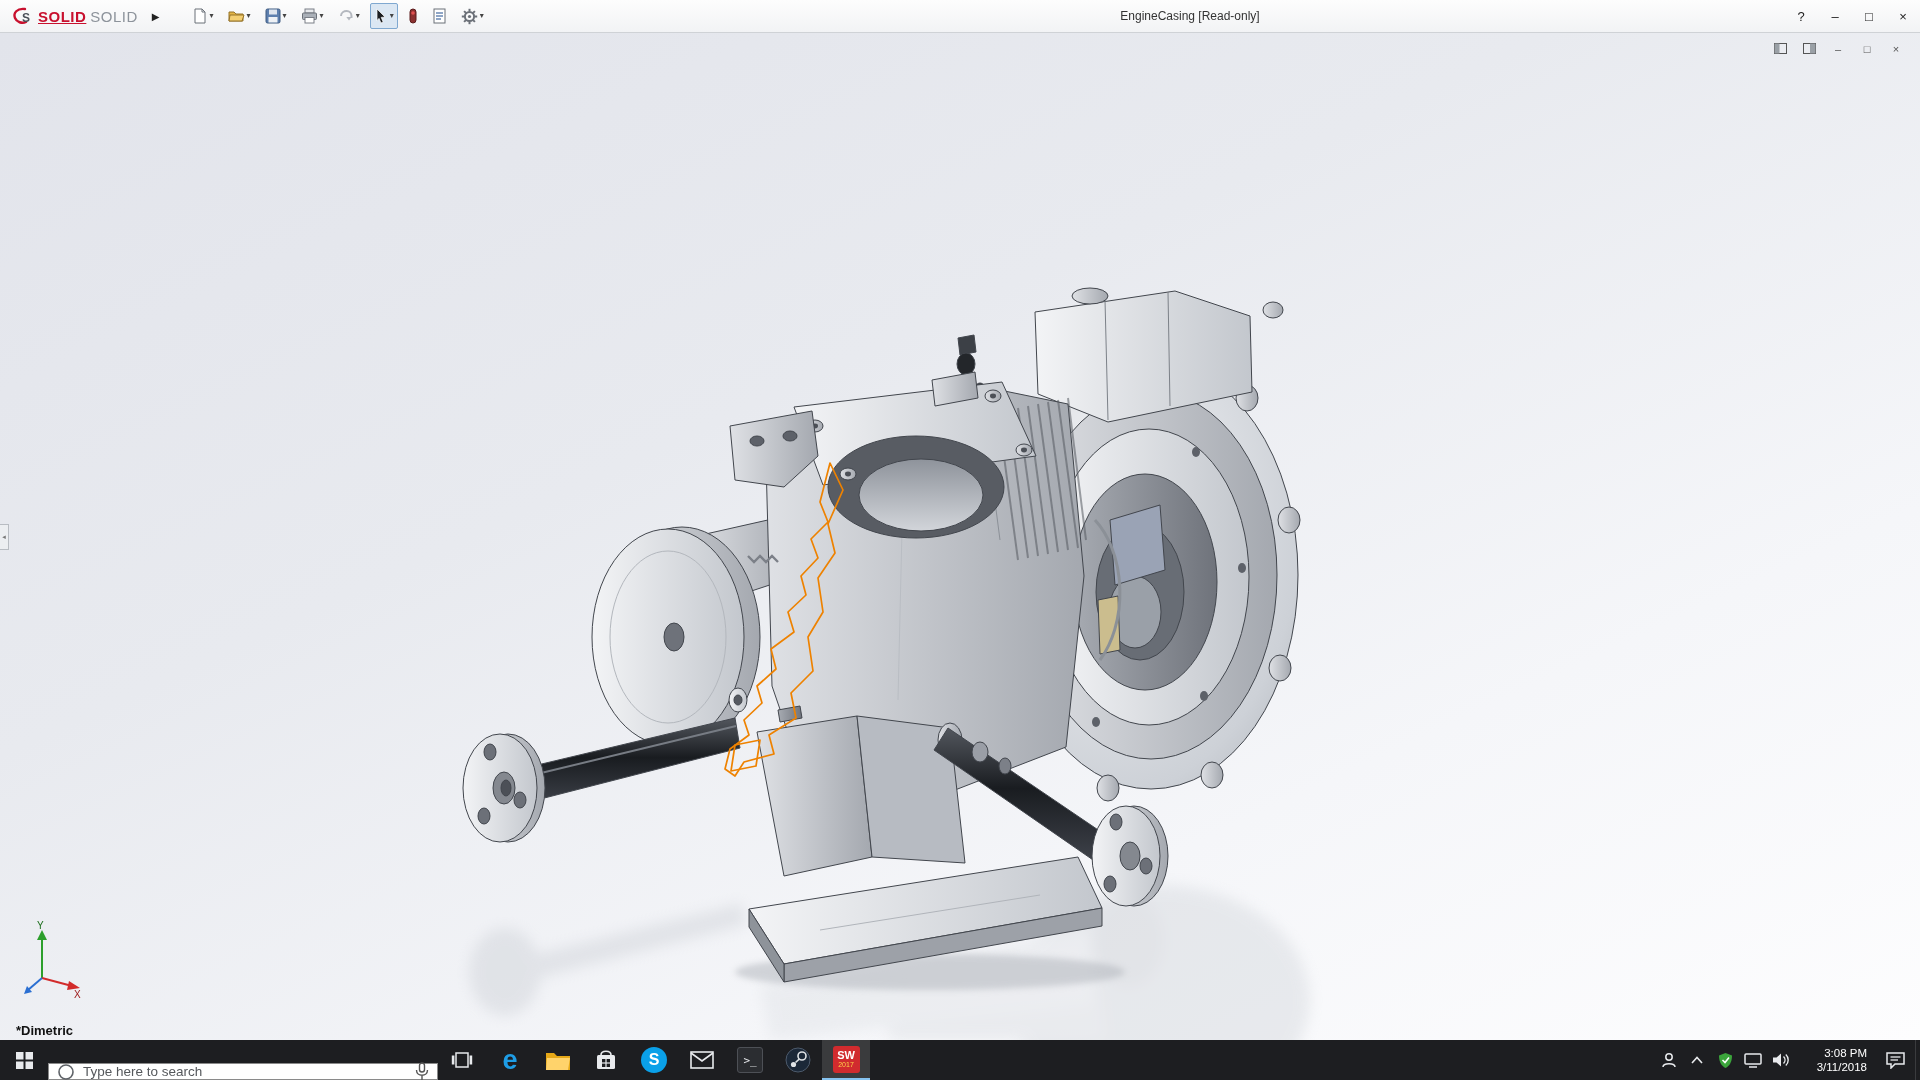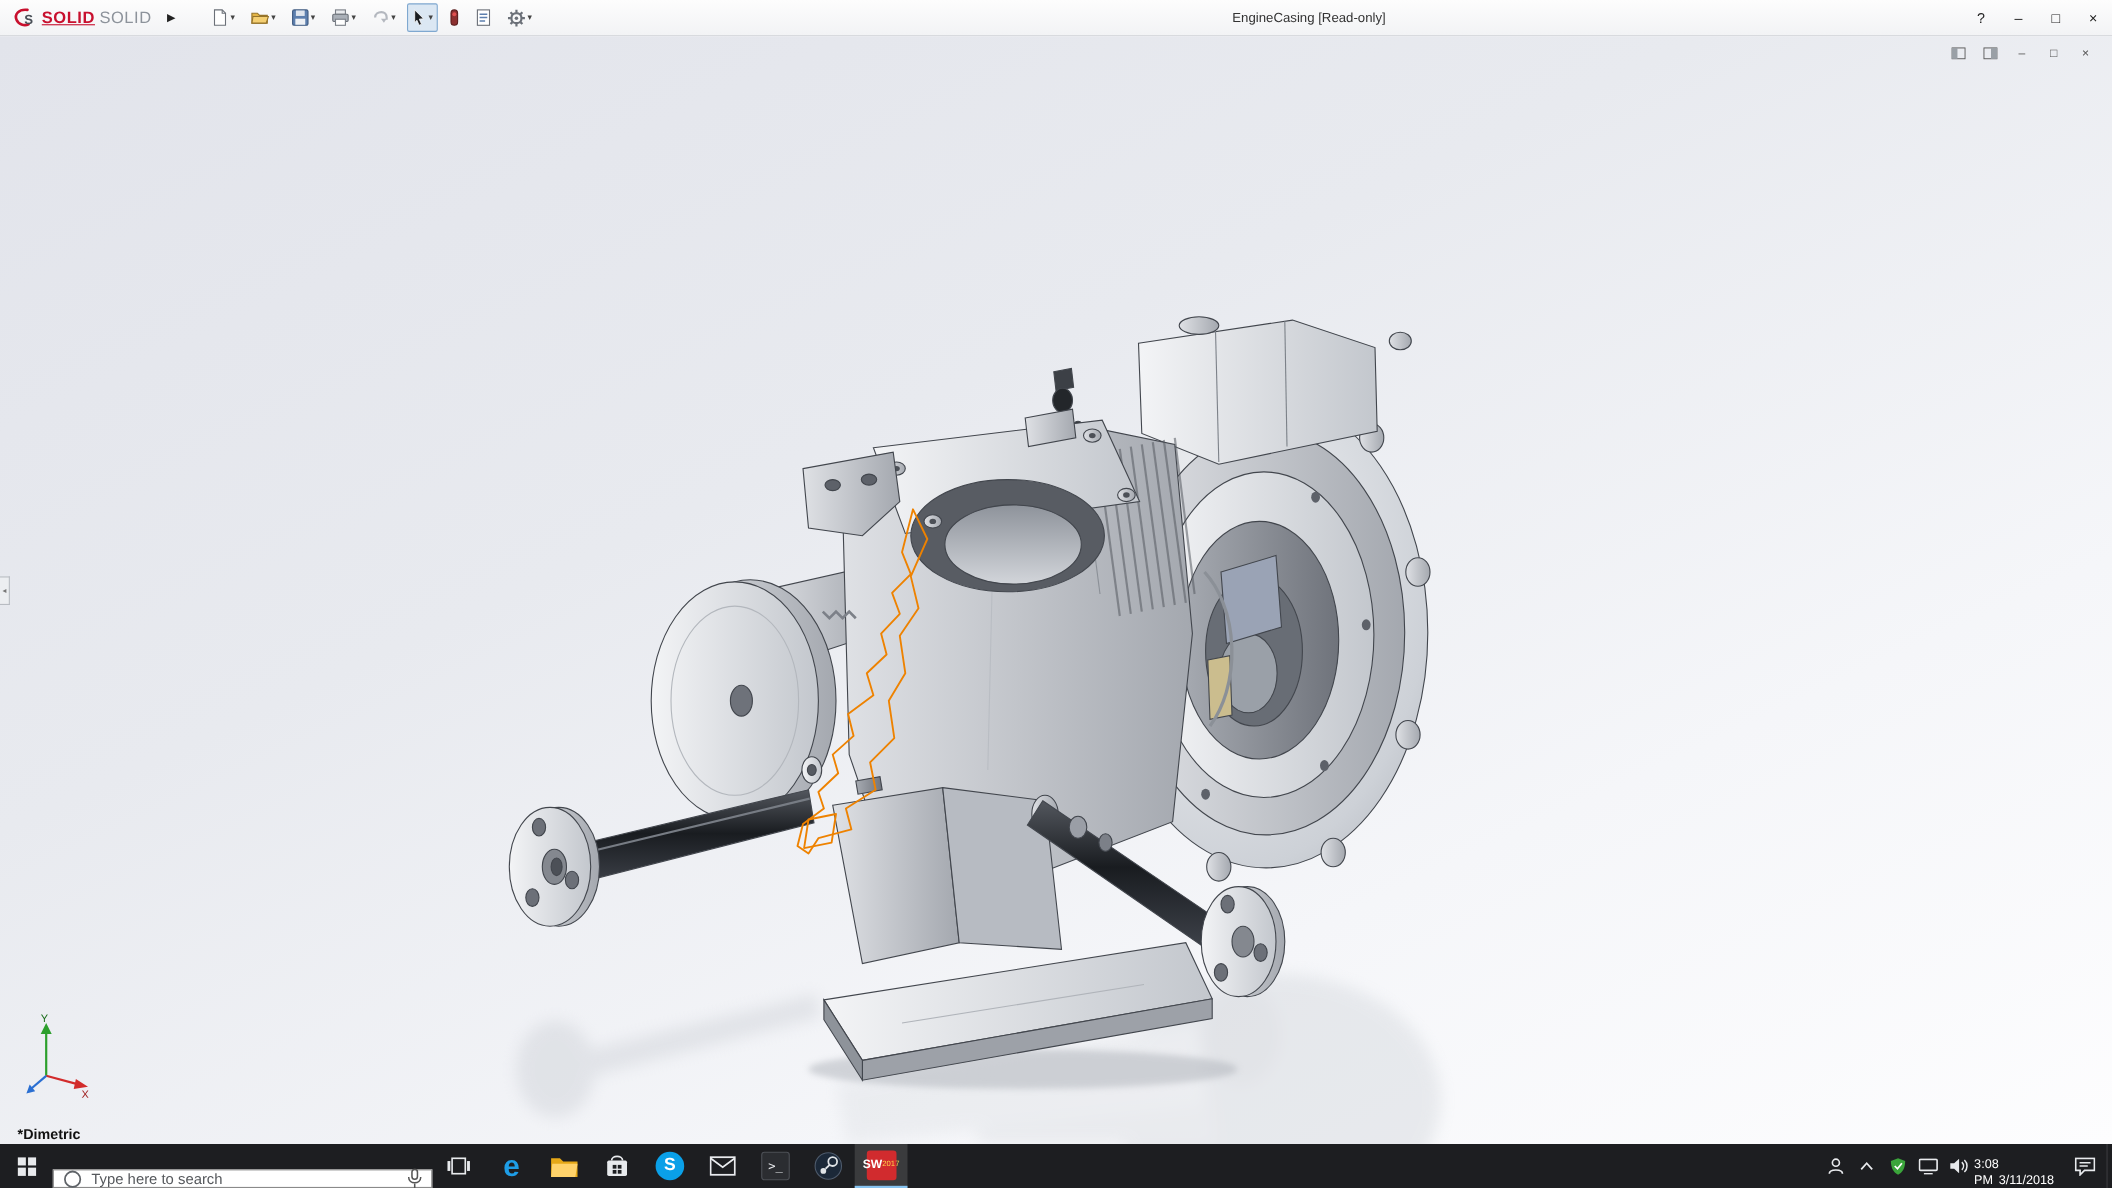--- a/index.html
+++ b/index.html
@@ -43,42 +43,42 @@
                        font-weight:700; color:#111; }
   .triad { position:absolute; left:22px; bottom:42px; }
 
   
   .taskbar { position:absolute; left:0; right:0; bottom:0; height:40px;
              background:#1d1e21; display:flex; align-items:stretch; }
   .tb-btn { width:48px; display:flex; align-items:center; justify-content:center;
             border:none; background:none; cursor:pointer; position:relative; }
   .tb-btn.start { width:48px; }
   .tb-btn.active-app { background:rgba(255,255,255,.13); border-bottom:2px solid #86c3f0; }
-  .search-box { width:345px; background:#fff; border:1px solid #8a8a8a; display:flex;
+  .search-box { width:390px; background:#fff; border:1px solid #8a8a8a; display:flex;
                 align-items:center; gap:8px; padding:0 8px;margin-top:23px; }
   .search-box input { flex:1; border:none; outline:none; font-size:13.5px;
                       color:#333; font-family:"Liberation Sans",sans-serif; background:transparent; }
   .search-box input::placeholder { color:#55585c; opacity:1; }
   .edge-glyph { font-size:27px; font-weight:bold; color:#1e9de6; }
   .skype-badge { width:26px; height:26px; border-radius:50%; background:#0aa0e8;
                  color:#fff; font-weight:bold; font-size:16px; display:flex;
                  align-items:center; justify-content:center; }
   .cmd-badge { width:26px; height:26px; border-radius:3px; background:#2b2d31;
                border:1px solid #4d5056; color:#e8eaed; font-size:11px;
                font-family:"DejaVu Sans Mono",monospace; display:flex;
                align-items:center; justify-content:center; }
   .sw-badge { width:27px; height:27px; border-radius:3px; background:#d12b2e;
-              display:flex; align-items:center; justify-content:center; }
+              display:flex; flex-direction:column; align-items:center; justify-content:center; }
   .sw-badge .sw { color:#fff; font-weight:bold; font-size:11px; line-height:11px; }
   .sw-badge .yr { color:#ffd24a; font-size:7px; line-height:8px; }
   .tray { margin-left:auto; display:flex; align-items:stretch; }
   .tray-btn { width:28px; display:flex; align-items:center; justify-content:center;
               border:none; background:none; cursor:pointer; }
   .tray-btn.wide { width:40px; }
-  .clock { width:80px; display:flex; flex-direction:row; align-items:flex-end;
+  .clock { width:80px; display:flex; flex-direction:column; align-items:flex-end;
            justify-content:center; padding-right:8px; cursor:pointer; }
   .clock div { color:#fff; font-size:11.5px; line-height:14px; }
   .show-desktop { width:5px; border-left:1px solid #3a3b3e; cursor:pointer; }
 </style>
 </head>
 <body>
 
 <div class="screen">
 
   <header class="titlebar">

